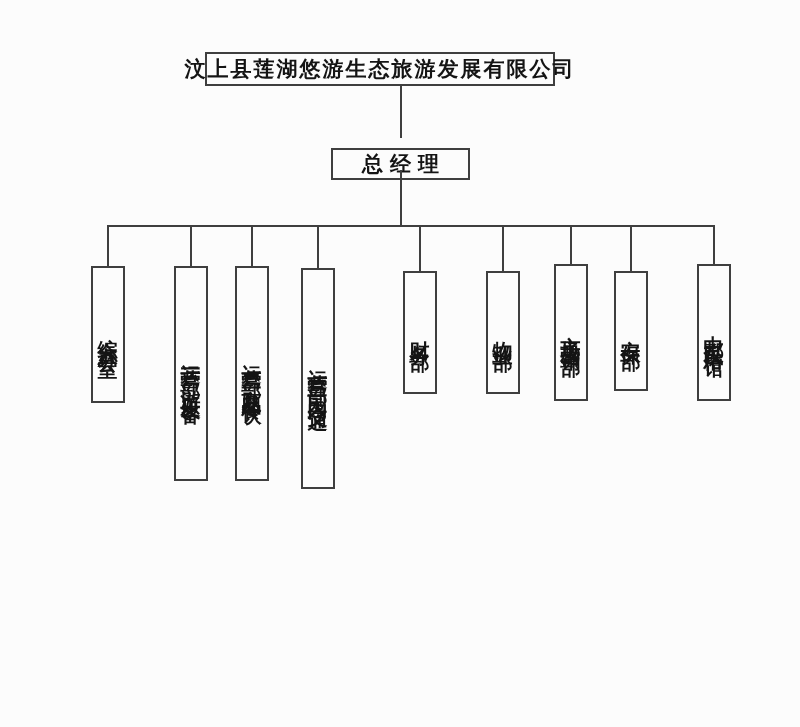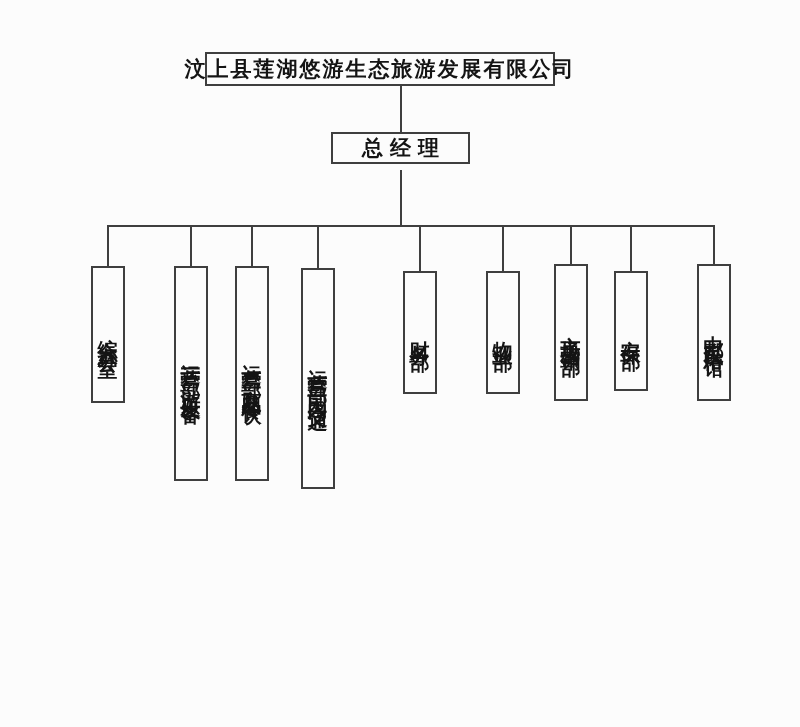--- a/index.html
+++ b/index.html
@@ -57,21 +57,21 @@
 <body>
 
 <div class="canvas">
 
   <div class="box h-text" style="left:205px; top:52px; width:350px; height:34px;text-align:center;">
     <span>汶上县莲湖悠游生态旅游发展有限公司</span>
   </div>
 
   <div class="line v" style="left:400px; top:86px; height:52px;"></div>
 
-  <div class="box gm" style="left:331px; top:132px; width:139px; height:32px;">
+  <div class="box gm" style="left:331px; top:148px; width:139px; height:32px;">
     <span>总经理</span>
   </div>
 
   <div class="line v" style="left:400px; top:170px; height:55px;"></div>
 
   <div class="line h" style="left:107px; top:225px; width:608px;"></div>
 
   <div class="line v" style="left:107px; top:225px; height:41px;"></div>
   <div class="line v" style="left:190px; top:225px; height:41px;"></div>
   <div class="line v" style="left:251px; top:225px; height:41px;"></div>

